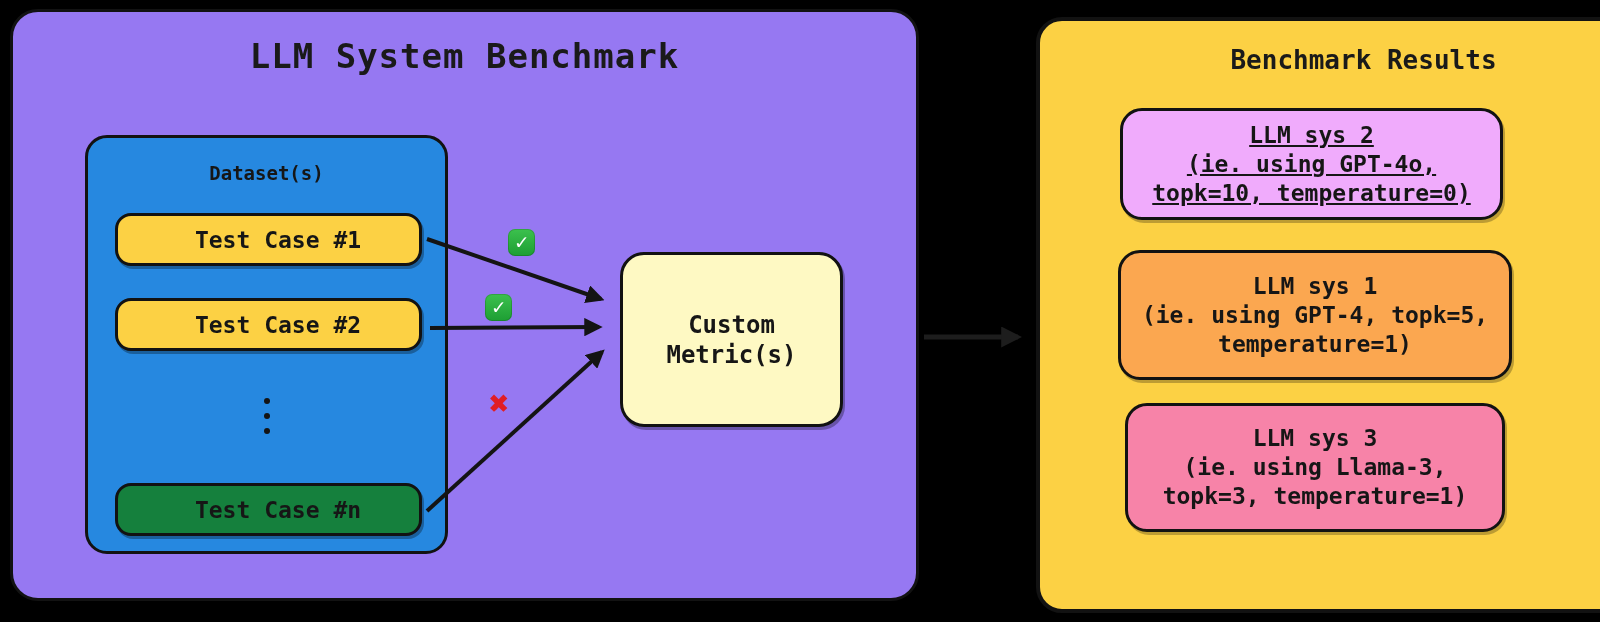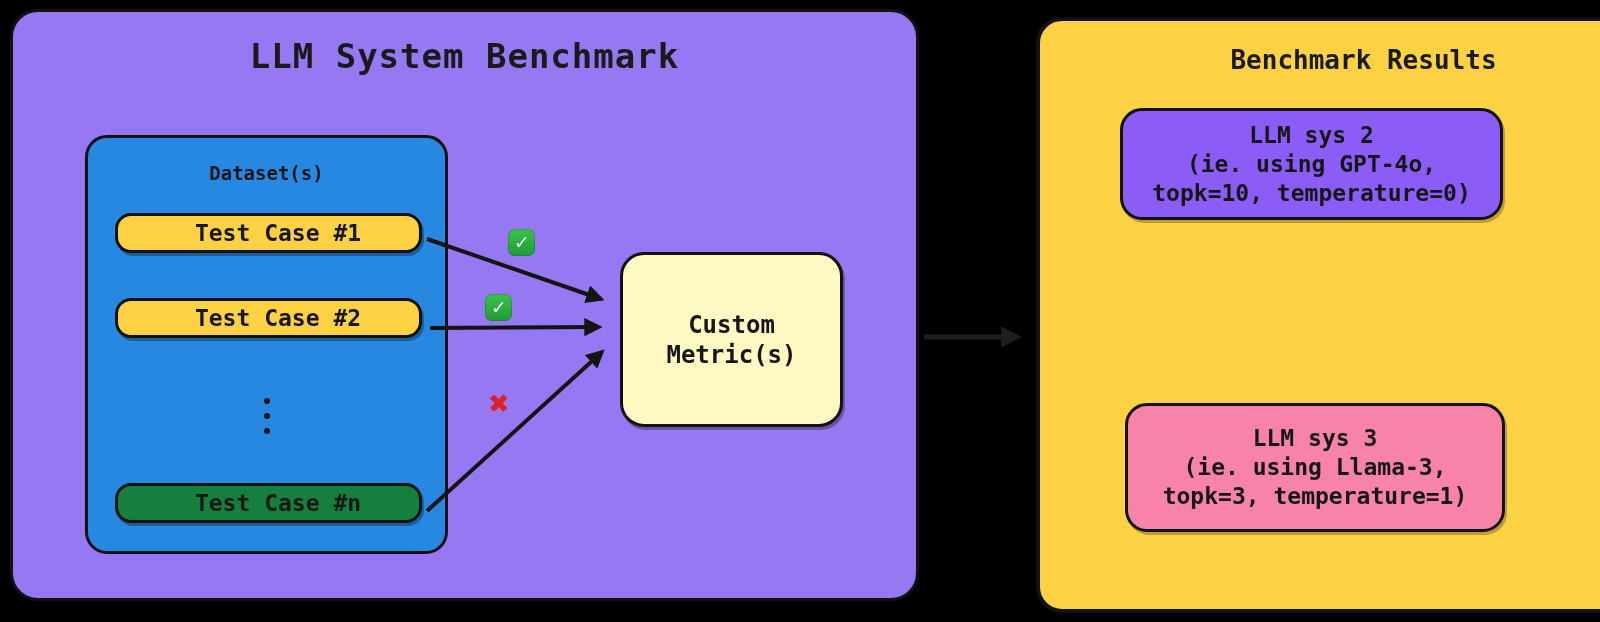--- a/index.html
+++ b/index.html
@@ -11,21 +11,21 @@
   .panel{position:absolute;box-sizing:border-box;border:3px solid #121212;}
   .panel-purple{left:10px;top:9px;width:909px;height:592px;border-radius:28px;background:#9678F2;}
   .panel-yellow{left:1036px;top:17px;width:655px;height:596px;border-radius:26px;background:#FCD144;border-width:4px;}
   .lp-title{position:absolute;left:0;right:0;top:24px;margin:0;text-align:center;
     font-size:34px;font-weight:bold;letter-spacing:1px;color:#1a1a1a;}
   .rp-title{position:absolute;left:0;right:0;top:24px;margin:0;text-align:center;
     font-size:26px;font-weight:bold;color:#1a1a1a;}
   .dataset{position:absolute;left:72px;top:123px;width:363px;height:419px;
     box-sizing:border-box;border:3px solid #121212;border-radius:22px;background:#2688E0;}
   .ds-title{position:absolute;left:0;right:0;top:24px;text-align:center;font-size:19px;}
-  .tc{position:absolute;left:27px;width:307px;height:40px;box-sizing:border-box;
+  .tc{position:absolute;left:27px;width:307px;height:53px;box-sizing:border-box;
     border:3px solid #121212;border-radius:16px;background:#FCD144;
     display:flex;align-items:center;justify-content:center;font-size:23px;
     box-shadow:2px 3px 0 rgba(0,0,0,0.30);padding-left:19px;}
   .tc1{top:75px}.tc2{top:160px}.tcn{top:345px}
   .dots{position:absolute;left:0;right:0;top:260px;display:flex;flex-direction:column;
     align-items:center;gap:9px;}
   .dots i{width:6px;height:6px;border-radius:50%;background:#141414;display:block;}
   .metric{position:absolute;left:607px;top:240px;width:223px;height:175px;
     box-sizing:border-box;border:3px solid #121212;border-radius:24px;background:#FBA750;
     display:flex;align-items:center;justify-content:center;text-align:center;
@@ -104,26 +104,31 @@
     <span>✓</span>
   </div>
   <div class="check check2">
     <span>✓</span>
   </div>
   <div class="cross" style="color: rgb(224, 30, 36);">✖</div>
 
   <section class="panel panel-yellow" style="background-color: rgb(252, 209, 68);">
     <h2 class="rp-title">Benchmark Results</h2>
 
-    <div class="result result-teal" style="background-color: #8b5cf6;">
+    <div class="result result-teal" style="background-color: #f0abfc; text-decoration: underline;">
       <span class="pre">LLM sys 2
 (ie. using GPT-4o,
 topk=10, temperature=0)</span>
     </div>
 
+    <div class="result result-orange" style="background-color: rgb(251, 167, 80);">
+      <span class="pre">LLM sys 1
+(ie. using GPT-4, topk=5,
+temperature=1)</span>
+    </div>
 
     <div class="result result-pink" style="background-color: rgb(247, 131, 168);">
       <span class="pre">LLM sys 3
 (ie. using Llama-3,
 topk=3, temperature=1)</span>
     </div>
   </section>
 
 </div>
 

